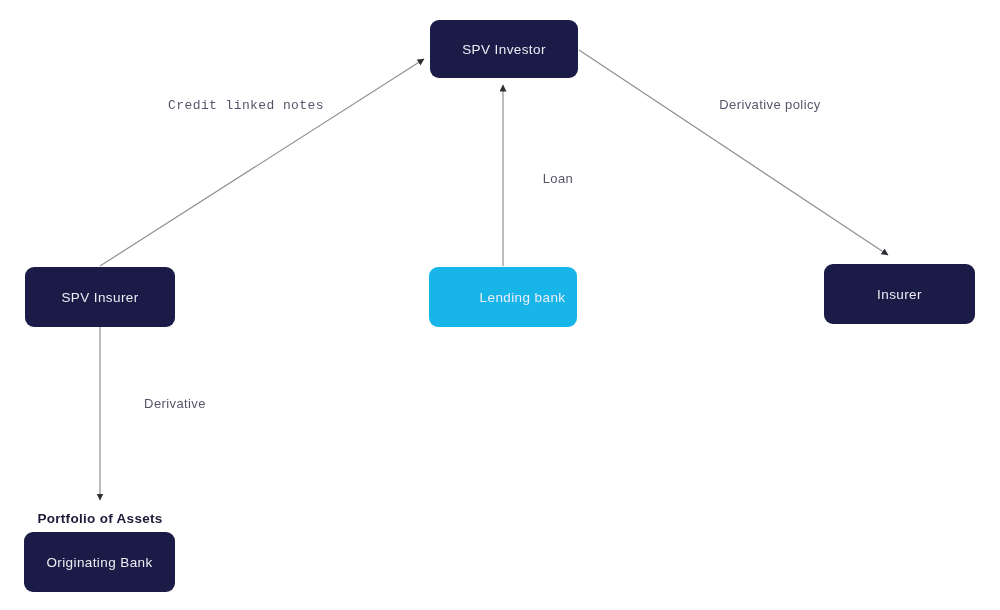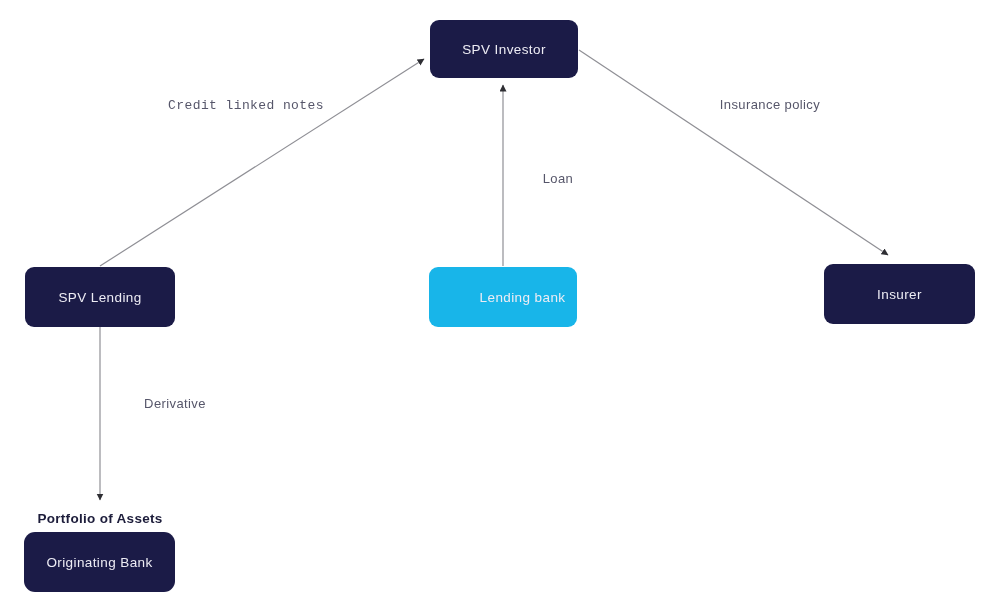--- a/index.html
+++ b/index.html
@@ -49,21 +49,21 @@
     letter-spacing:0.4px;
     text-align:left;
     box-sizing:border-box;
   }
   .node.dark{background:var(--node-dark);}
   .node.accent{background:var(--node-accent);padding-left:39px;}
   .node-spv-investor{left:430px;top:20px;width:148px;height:58px;}
   .node-spv-issuer{left:25px;top:267px;width:150px;height:60px;}
   .node-lending-bank{left:429px;top:267px;width:148px;height:60px;}
   .node-insurer{left:824px;top:264px;width:151px;height:60px;}
-  .node-originating-bank{left:24px;top:532px;width:151px;height:60px;border-radius:11px;}
+  .node-originating-bank{left:24px;top:532px;width:151px;height:60px;}
   .edge-label{
     position:absolute;
     transform:translate(-50%,-50%);
     color:var(--edge-label-text);
     font-size:13px;
     letter-spacing:0.4px;
     white-space:nowrap;
   }
   .edge-label-credit{left:246px;top:105px;font-family:Liberation Mono, monospace;}
   .edge-label-loan{left:558px;top:178px;}
@@ -95,38 +95,38 @@
     <path class="edge" d="M503,266 L503,85" marker-end="url(#arrow)"></path>
     <path class="edge" d="M579,50 L888,255" marker-end="url(#arrow)"></path>
     <path class="edge" d="M100,327 L100,500" marker-end="url(#arrow)"></path>
   </svg>
 
   <div class="node dark node-spv-investor">
     <span>SPV Investor</span>
   </div>
 
   <div class="node dark node-spv-issuer">
-    <span>SPV Lending</span>
+    <span>SPV Insurer</span>
   </div>
 
   <div class="node accent node-lending-bank">
     <span>Lending bank</span>
   </div>
 
   <div class="node dark node-insurer">
     <span>Insurer</span>
   </div>
 
   <div class="node dark node-originating-bank">
     <span>Originating Bank</span>
   </div>
 
   <div class="edge-label edge-label-credit">Credit linked notes</div>
 
   <div class="edge-label edge-label-loan">Loan</div>
 
-  <div class="edge-label edge-label-insurance">Insurance policy</div>
+  <div class="edge-label edge-label-insurance">Derivative policy</div>
 
   <div class="edge-label edge-label-derivative">Derivative</div>
 
   <div class="text-label-portfolio">Portfolio of Assets</div>
 
 </div>
 
 </body></html>

